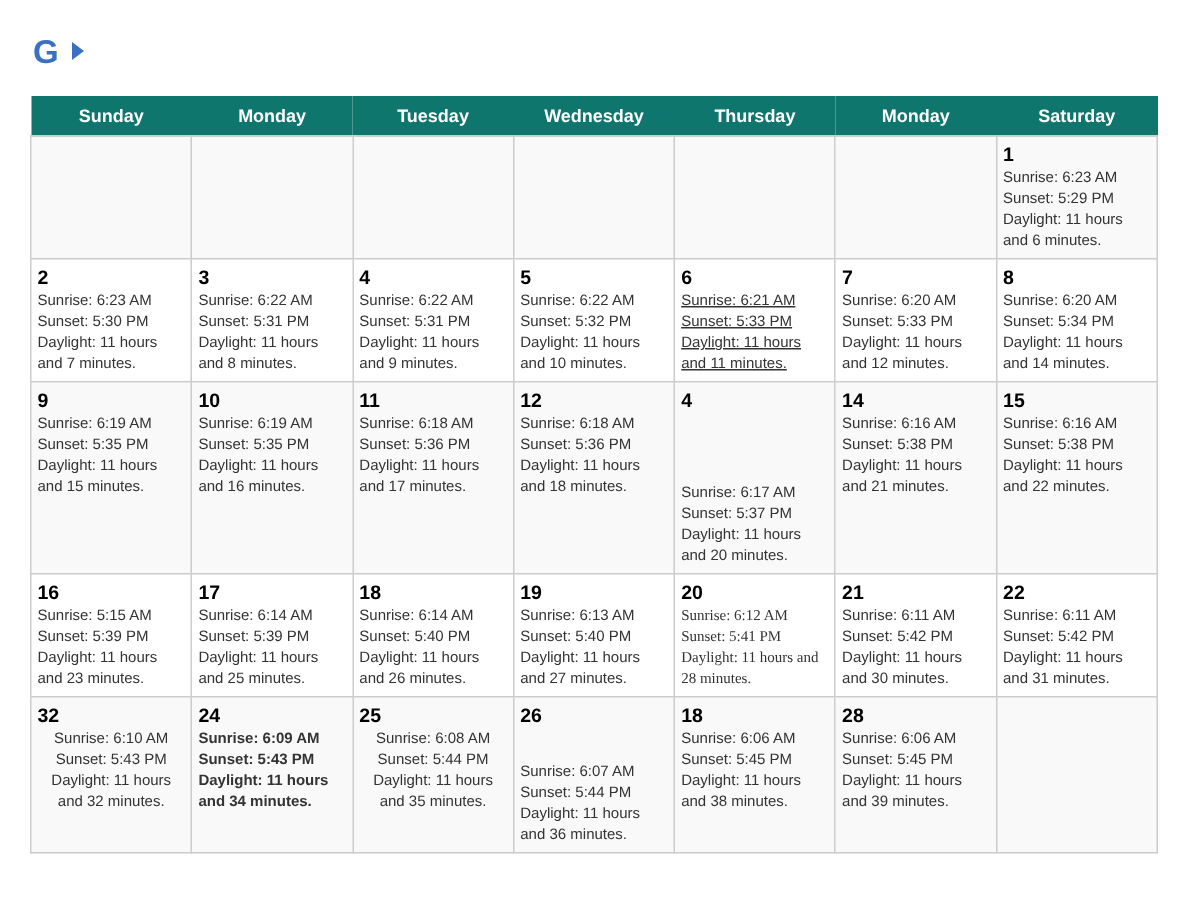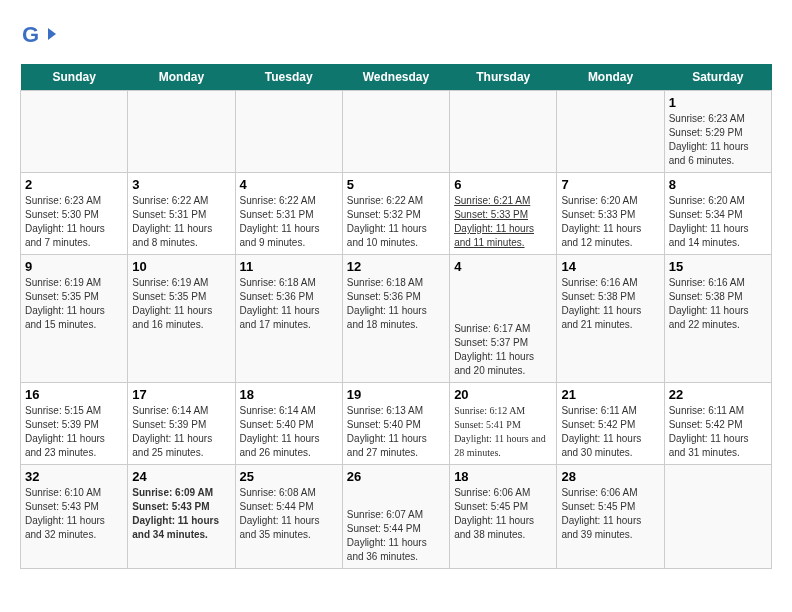--- a/index.html
+++ b/index.html
@@ -227,33 +227,33 @@
           <td>
             <span class="day-num">22</span>
             <div class="day-info" style="white-space: pre-line;">Sunrise: 6:11 AM
 Sunset: 5:42 PM
 Daylight: 11 hours and 31 minutes.</div>
           </td>
         </tr>
         <tr>
           <td>
             <span class="day-num">32</span>
-            <div class="day-info" style="white-space: pre-line;">Sunrise: 6:10 AM
+            <div class="day-info" style="white-space: pre-line; text-align: center;">Sunrise: 6:10 AM
 Sunset: 5:43 PM
 Daylight: 11 hours and 32 minutes.</div>
           </td>
           <td>
             <span class="day-num">24</span>
             <div class="day-info" style="white-space: pre-line; font-weight: bold;">Sunrise: 6:09 AM
 Sunset: 5:43 PM
 Daylight: 11 hours and 34 minutes.</div>
           </td>
           <td>
             <span class="day-num">25</span>
-            <div class="day-info" style="white-space: pre-line;">Sunrise: 6:08 AM
+            <div class="day-info" style="white-space: pre-line; text-align: center;">Sunrise: 6:08 AM
 Sunset: 5:44 PM
 Daylight: 11 hours and 35 minutes.</div>
           </td>
           <td>
             <span class="day-num">26</span>
             <div class="day-info" style="white-space: pre-line; margin-top: 24px;">Sunrise: 6:07 AM
 Sunset: 5:44 PM
 Daylight: 11 hours and 36 minutes.</div>
           </td>
           <td>

